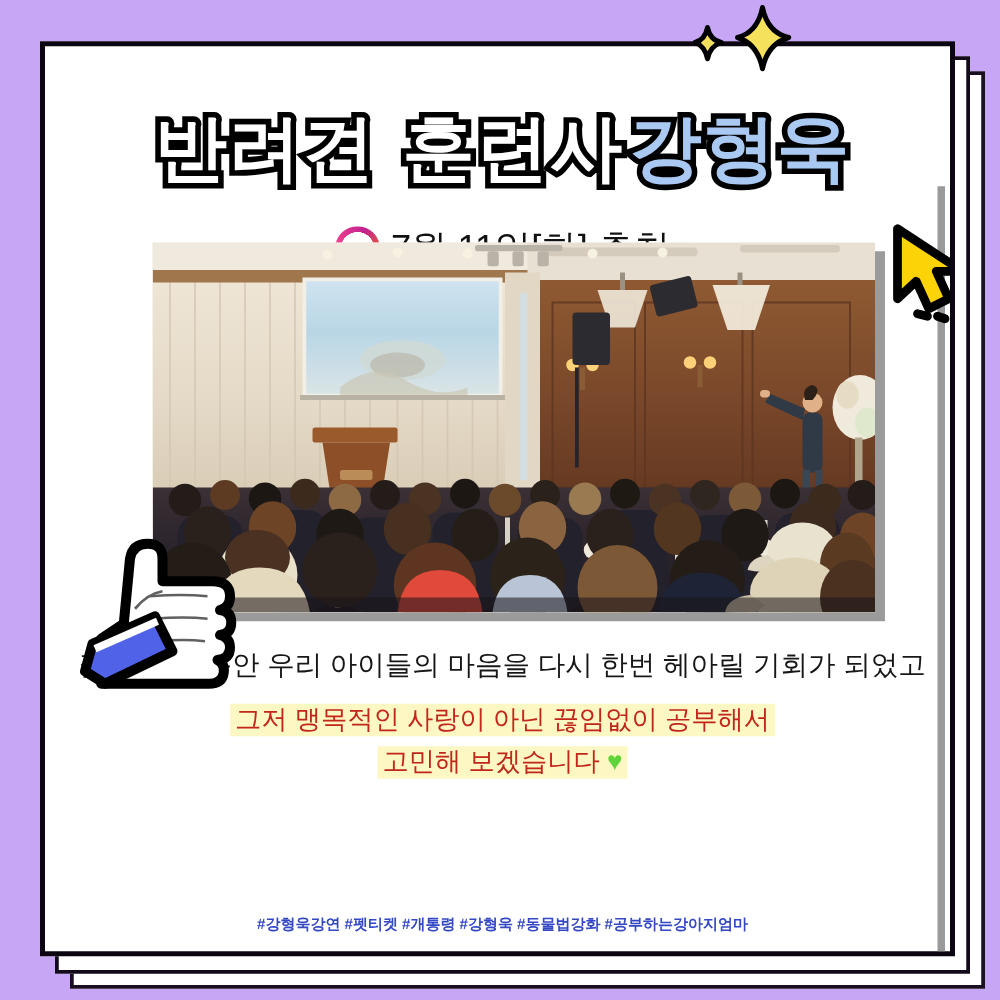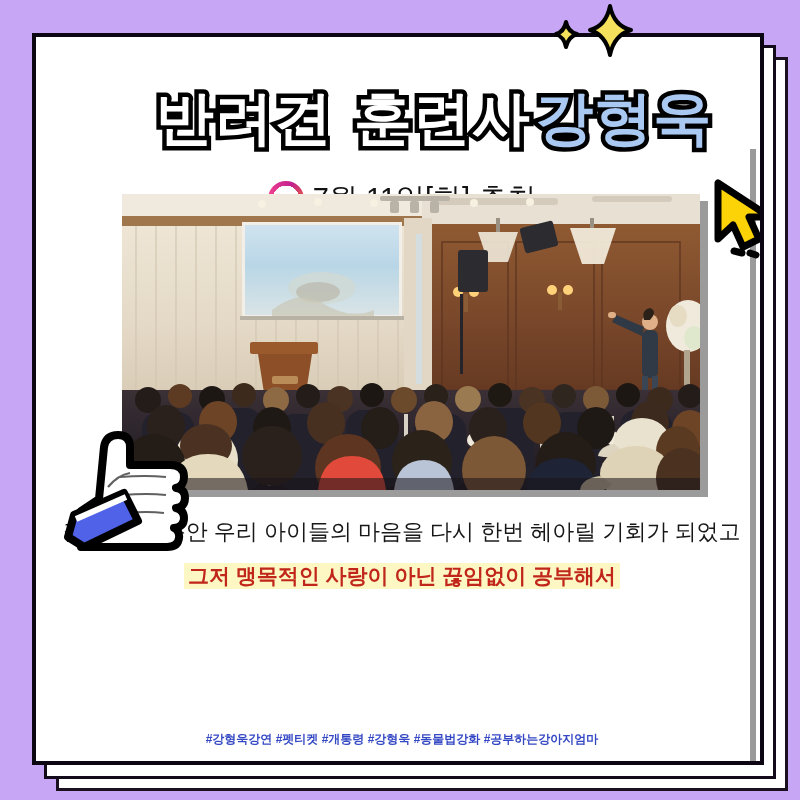--- a/index.html
+++ b/index.html
@@ -54,21 +54,20 @@
     pointer-events: none;
   }
 
   
   .title-wrap {
     position: absolute;
     left: 0; top: 52px;
     width: 732px;
     text-align: center;
     z-index: 5;
-    margin-left: 32px;
   }
   .title-line {
     font-family: "DejaVu Sans", sans-serif;
     font-size: 58px;
     font-weight: bold;
     letter-spacing: 1px;
     line-height: 1;
     margin: 0;
     display: inline-block;
     white-space: nowrap;
@@ -160,21 +159,21 @@
     font-size: 22px;
     color: #171717;
     line-height: 1.55;
     font-weight: 500;
     white-space: nowrap;
   }
   .hl-block { margin-top: 10px; }
   .hl-line {
     font-size: 21px;
     line-height: 1.62;
-    font-weight: bold;
+    font-weight: normal;
     color: #c0261a;
     white-space: nowrap;
   }
   .hl-line > span.mark {
     background: #fdf7c3;
     padding: 1px 4px 2px 4px;
     box-decoration-break: clone;
     -webkit-box-decoration-break: clone;
   }
   .heart { color: #5fd43a; }
@@ -466,20 +465,24 @@
     </div>
   </div>
 
   <div class="body-copy">
     <div class="plain-line">짧은 시간 동안 우리 아이들의 마음을 다시 한번 헤아릴 기회가 되었고</div>
 
     <div class="hl-block">
       <div class="hl-line">
         <span class="mark">그저 맹목적인 사랑이 아닌 끊임없이 공부해서</span>
       </div>
+      <div class="hl-line">
+        <span class="mark"><span>고민해 보겠습니다</span>
+          <span class="heart">♥</span></span>
+      </div>
     </div>
   </div>
 
   <div class="hashtags">#강형욱강연 #펫티켓 #개통령 #강형욱 #동물법강화 #공부하는강아지엄마</div>
 
   <div class="scroll-track"></div>
 
   <div class="cursor-arrow">
     <svg viewBox="0 0 98 86" width="98" height="86">
       <path d="M6 10 L6 66 L21 52 L31 74 L47 66 L37 44 L58 44 Z" fill="#fcd307" stroke="#000000" stroke-width="7" stroke-linejoin="round"></path>

